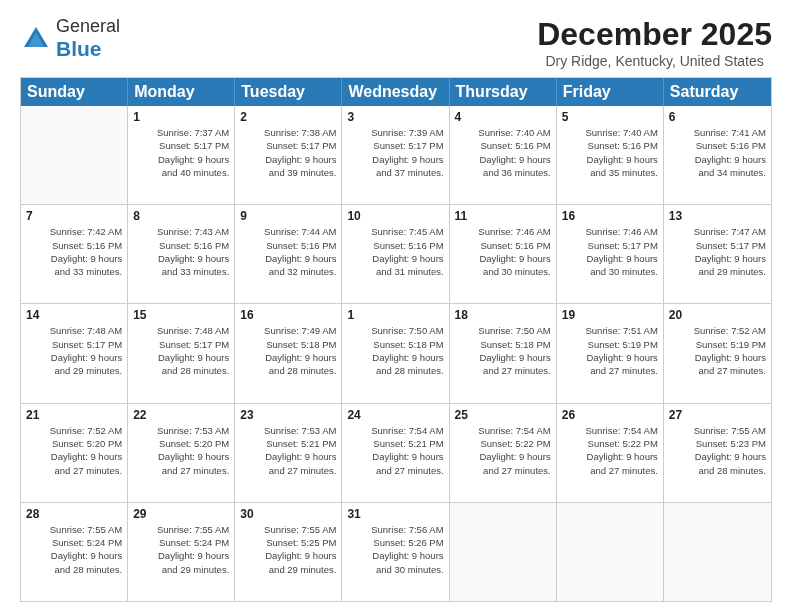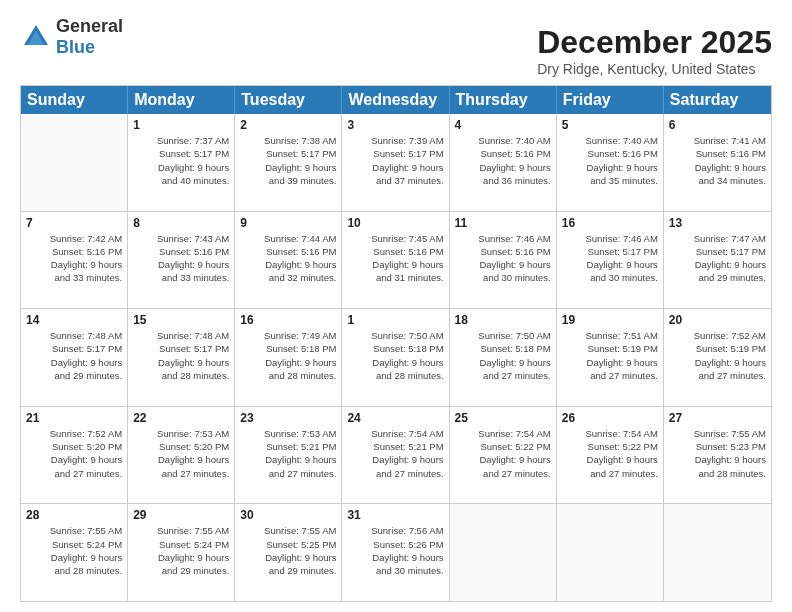--- a/index.html
+++ b/index.html
@@ -24,35 +24,34 @@
       align-items: flex-start;
       margin-bottom: 8px;
     }
     .logo {
       display: flex;
       align-items: center;
       gap: 4px;
     }
     .logo-text-general {
       font-size: 18px;
-      font-weight: bold;
+      font-weight: normal;
       color: #333;
     }
     .logo-text-blue {
-      font-size: 18px;
+      font-size: 21px;
       font-weight: bold;
       color: #2a7ab8;
     }
     .logo-icon {
       width: 32px;
       height: 32px;
     }
     .title-area {
-      text-align: left;
-      margin-top: 8px;
+      text-align: center;
     }
     .month-title {
       font-size: 32px;
       font-weight: bold;
       color: #222;
     }
     .location {
       font-size: 14px;
       color: #555;
     }

